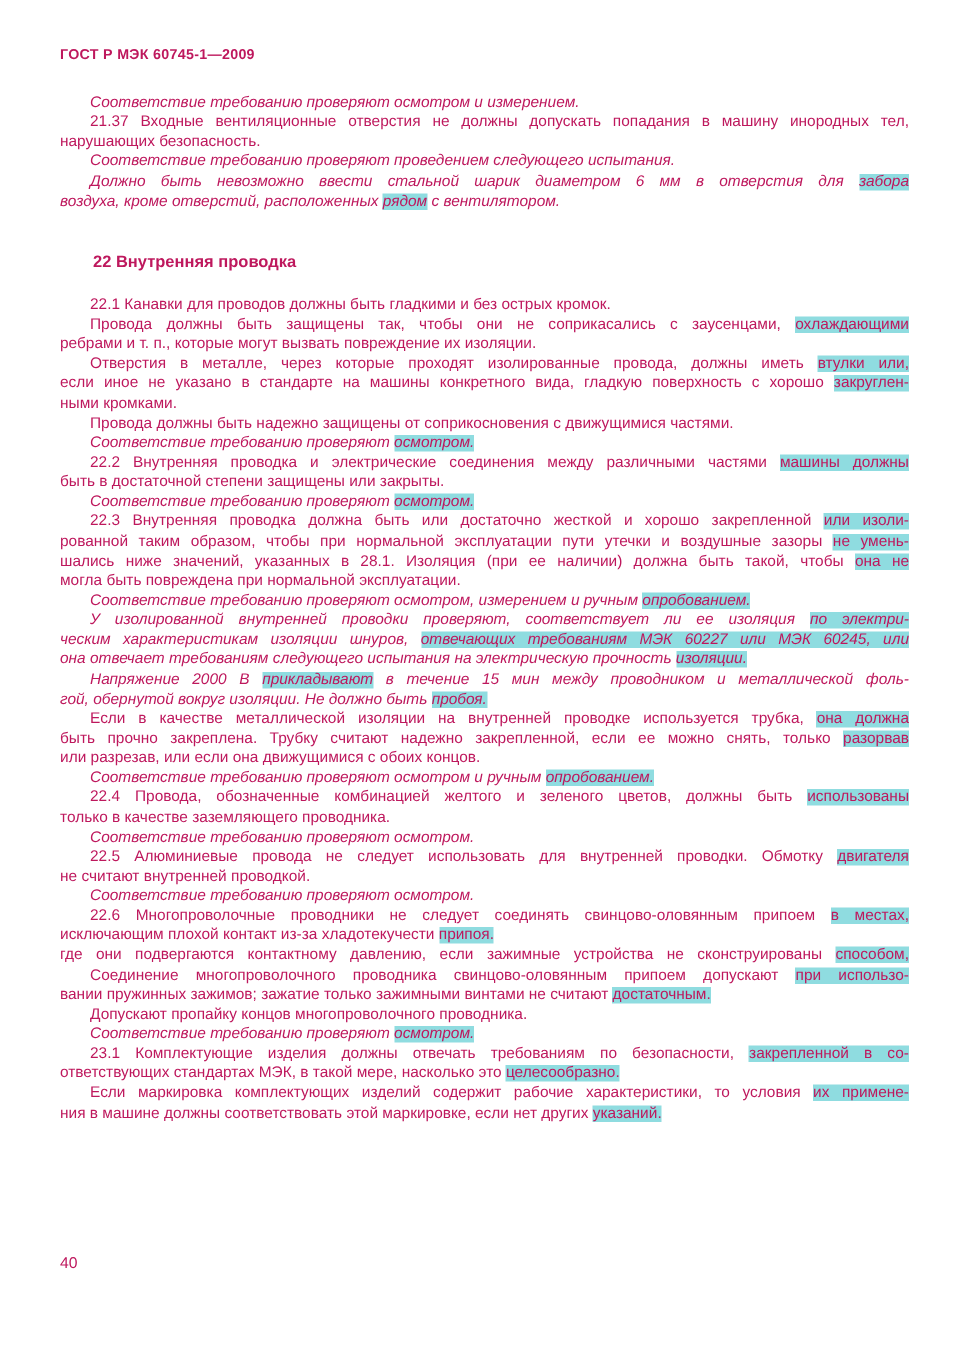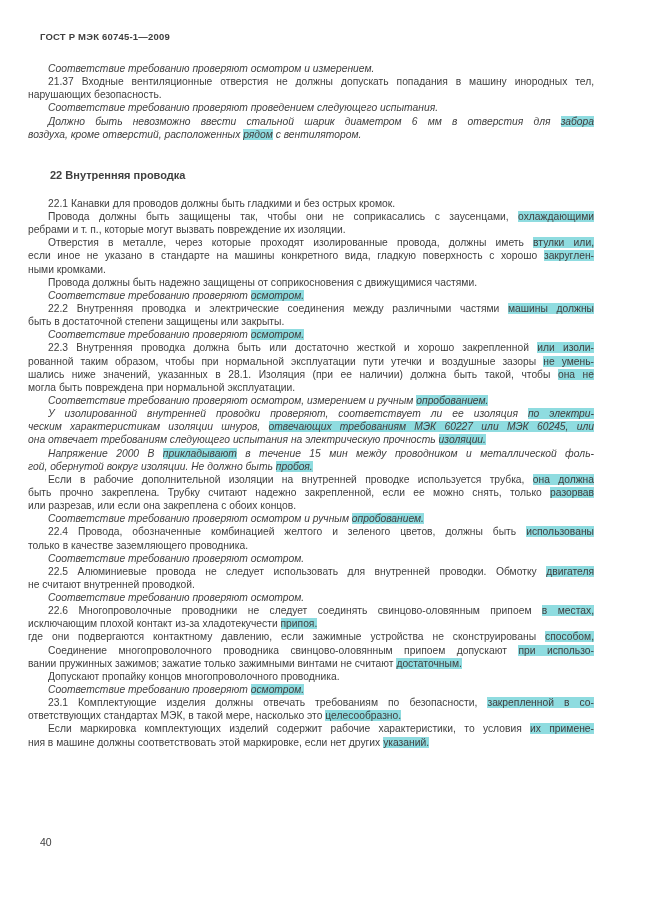--- a/index.html
+++ b/index.html
@@ -1,29 +1,29 @@
 <!DOCTYPE html>
 <html style="--hl: #8fdce0;"><head>
 <meta charset="utf-8">
 <style>
   html,body { margin:0; padding:0; background:#ffffff; }
   .page {
     position:relative;
     width:646px; height:913px;
     background:#ffffff;
     font-family:"Liberation Sans", sans-serif;
-    color:#404040;
+    color:#be185d;
     overflow:hidden;
   }
   .doc-header {
     position:absolute; left:40px; top:31px;
     font-weight:bold; font-size:9.5px; letter-spacing:0.2px;
   }
   .body-block {
-    position:absolute; left:28px; top:62px; width:566px;
+    position:absolute; left:40px; top:62px; width:566px;
   }
   .para { font-size:10.3px; }
   .para.i { font-style:italic; }
   .line {
     line-height:13.15px; height:13.15px; overflow:hidden;
     text-align:justify;
     white-space:normal;
   }
   .line.j { text-align-last:justify; }
   .line.f { text-indent:20px; }
@@ -96,23 +96,23 @@
       <div class="para i">
         <div class="line f j"><span>У изолированной внутренней проводки проверяют, соответствует ли ее изоляция </span><span class="hl">по электри-</span></div>
         <div class="line j"><span>ческим характеристикам изоляции шнуров, </span><span class="hl">отвечающих требованиям МЭК 60227 или МЭК 60245, или</span></div>
         <div class="line"><span>она отвечает требованиям следующего испытания на электрическую прочность </span><span class="hl">изоляции.</span></div>
       </div>
       <div class="para i">
         <div class="line f j"><span>Напряжение 2000 В </span><span class="hl">прикладывают</span><span> в течение 15 мин между проводником и металлической фоль-</span></div>
         <div class="line"><span>гой, обернутой вокруг изоляции. Не должно быть </span><span class="hl">пробоя.</span></div>
       </div>
       <div class="para n">
-        <div class="line f j"><span>Если в рабочие дополнительной изоляции на внутренней проводке используется трубка, </span><span class="hl">она должна</span></div>
+        <div class="line f j"><span>Если в качестве металлической изоляции на внутренней проводке используется трубка, </span><span class="hl">она должна</span></div>
         <div class="line j"><span>быть прочно закреплена. Трубку считают надежно закрепленной, если ее можно снять, только </span><span class="hl">разорвав</span></div>
-        <div class="line"><span>или разрезав, или если она закреплена с обоих концов.</span></div>
+        <div class="line"><span>или разрезав, или если она движущимися с обоих концов.</span></div>
       </div>
       <div class="para i">
         <div class="line f"><span>Соответствие требованию проверяют осмотром и ручным </span><span class="hl">опробованием.</span></div>
       </div>
       <div class="para n">
         <div class="line f j"><span>22.4 Провода, обозначенные комбинацией желтого и зеленого цветов, должны быть </span><span class="hl">использованы</span></div>
         <div class="line"><span>только в качестве заземляющего проводника.</span></div>
       </div>
       <div class="para i">
         <div class="line f"><span>Соответствие требованию проверяют осмотром.</span></div>

